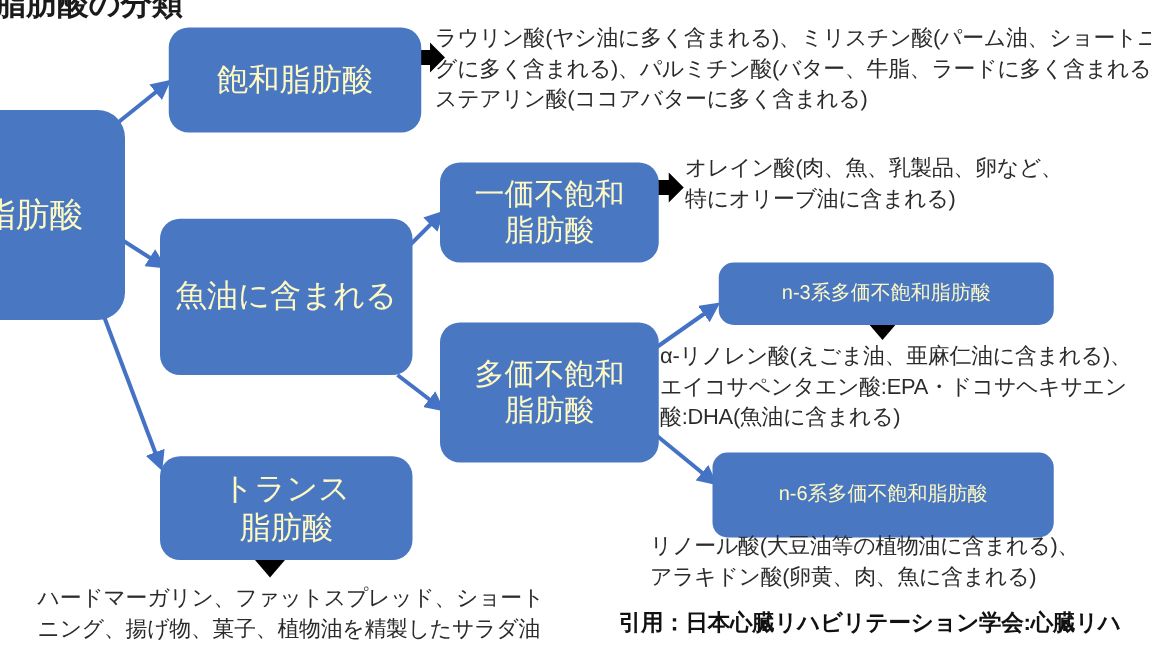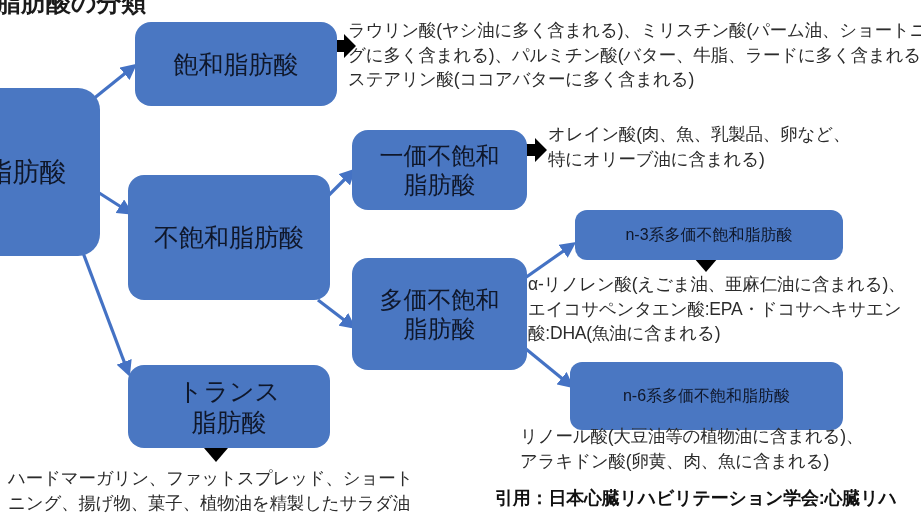--- a/index.html
+++ b/index.html
@@ -17,21 +17,21 @@
     position:absolute;left:-4px;top:-14px;
     font-size:25px;font-weight:bold;color:#1a1a1a;
     letter-spacing:0px;white-space:nowrap;
   }
 
   
   .box{
     position:absolute;
     background:#4a77c2;
     border-radius:14px;
-    color:#0f172a;
+    color:#fef9c3;
     display:flex;align-items:center;justify-content:center;
     text-align:center;
     line-height:1.22;
     box-sizing:border-box;
     white-space:pre-line;
   }
   .box.lv1{font-size:27px;border-radius:22px;}
   .box.lv2{font-size:25px;border-radius:16px;}
   .box.lv3{font-size:24px;border-radius:16px;}
   .box.lv4{font-size:16px;border-radius:12px;}
@@ -97,21 +97,21 @@
 
   <div class="box lv1" style="left:-48px;top:88px;width:148px;height:168px;">
     <span>脂肪酸</span>
   </div>
 
   <div class="box lv2" style="left:135px;top:22px;width:202px;height:84px;">
     <span>飽和脂肪酸</span>
   </div>
 
   <div class="box lv2" style="left:128px;top:175px;width:202px;height:125px;">
-    <span>不飽和脂肪酸</span>
+    <span>魚油に含まれる</span>
   </div>
 
   <div class="box lv2" style="left:128px;top:365px;width:202px;height:83px;">
     <span>トランス
 脂肪酸</span>
   </div>
 
   <div class="box lv3" style="left:352px;top:130px;width:175px;height:80px;">
     <span>一価不飽和
 脂肪酸</span>
@@ -135,18 +135,18 @@
   <div class="txt" style="left:548px;top:122px;width:390px;">オレイン酸(肉、魚、乳製品、卵など、
 特にオリーブ油に含まれる)</div>
 
   <div class="txt" style="left:528px;top:272px;width:410px;">α-リノレン酸(えごま油、亜麻仁油に含まれる)、
 エイコサペンタエン酸:EPA・ドコサヘキサエン
 酸:DHA(魚油に含まれる)</div>
 
   <div class="txt" style="left:520px;top:424px;width:420px;">リノール酸(大豆油等の植物油に含まれる)、
 アラキドン酸(卵黄、肉、魚に含まれる)</div>
 
-  <div class="txt" style="left:8px;top:466px;width:480px;">ハードマーガリン、ファットスプレッド、ショート
+  <div class="txt" style="left:30px;top:466px;width:480px;">ハードマーガリン、ファットスプレッド、ショート
 ニング、揚げ物、菓子、植物油を精製したサラダ油</div>
 
   <div class="txt cite" style="left:495px;top:486px;width:440px;">引用：日本心臓リハビリテーション学会:心臓リハ</div>
 
 </div>
 
 </body></html>

